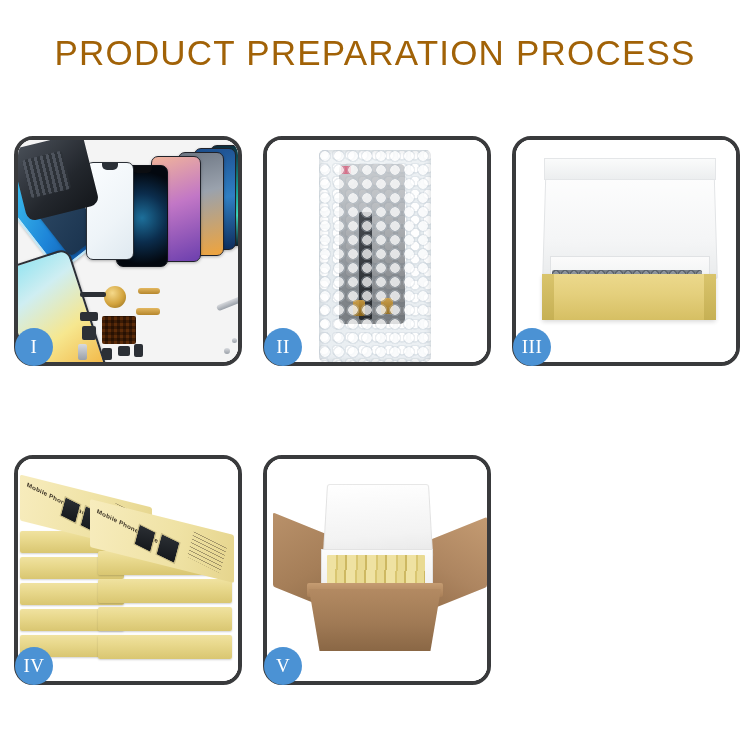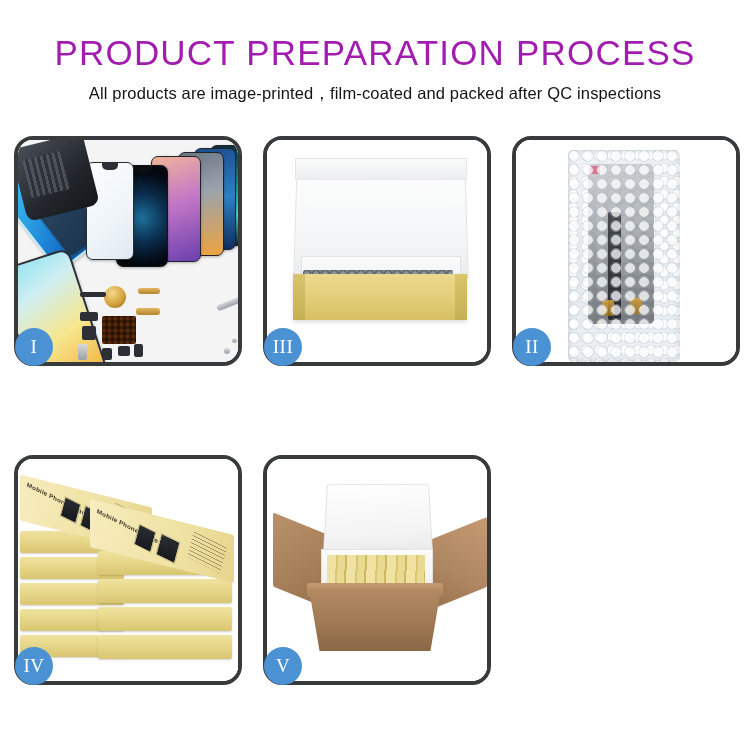--- a/index.html
+++ b/index.html
@@ -28,21 +28,21 @@
     top: 32px;
     left: 0;
     width: 750px;
     text-align: center;
   }
   .title {
     font-family: "Liberation Sans", sans-serif;
     font-size: 35px;
     font-weight: 400;
     letter-spacing: 1.2px;
-    color: #a21caf;
+    color: #a16207;
     line-height: 42px;
     white-space: nowrap;
   }
   .subtitle {
     margin-top: 9px;
     font-family: "Liberation Sans", sans-serif;
     font-size: 16.5px;
     font-weight: 400;
     letter-spacing: 0.15px;
     color: #141414;
@@ -378,21 +378,20 @@
     border-radius:1px;
   }
 </style>
 </head>
 <body>
 
 <div class="page">
 
   <div class="header">
     <div class="title">PRODUCT PREPARATION PROCESS</div>
-    <div class="subtitle">All products are image-printed，film-coated and packed after QC inspections</div>
   </div>
 
   <div class="grid">
 
     <div class="panel">
       <div class="panel-inner">
         <div class="p1-bg"></div>
 
         <div class="phone ph-a"></div>
         <div class="ph-a2"></div>
@@ -420,45 +419,45 @@
         <div class="part silver" style="left:60px;top:204px;width:9px;height:16px;border-radius:2px;"></div>
         <div class="part silver" style="left:206px;top:208px;width:6px;height:6px;border-radius:50%;"></div>
         <div class="part silver" style="left:214px;top:198px;width:5px;height:5px;border-radius:50%;"></div>
         <div class="part silver" style="left:198px;top:160px;width:30px;height:6px;border-radius:3px;transform:rotate(-22deg);"></div>
       </div>
       <div class="badge">I</div>
     </div>
 
     <div class="panel">
       <div class="panel-inner">
-        <div class="p3-bg"></div>
-        <div class="box3-lid"></div>
-        <div class="box3-lidside"></div>
-        <div class="box3-foam"></div>
-        <div class="box3-inner"></div>
-        <div class="box3-body"></div>
-        <div class="box3-edgeL"></div>
-        <div class="box3-edgeR"></div>
-      </div>
-      <div class="badge">III</div>
-    </div>
-
-    <div class="panel">
-      <div class="panel-inner">
         <div class="p2-bg"></div>
         <div class="bubble-bag">
           <div class="lcd"></div>
           <div class="lcd-pink"></div>
           <div class="lcd-flex"></div>
           <div class="lcd-conn" style="left:34px;top:150px;"></div>
           <div class="lcd-conn" style="left:62px;top:148px;"></div>
           <div class="bubble-overlay"></div>
         </div>
       </div>
       <div class="badge">II</div>
+    </div>
+
+    <div class="panel">
+      <div class="panel-inner">
+        <div class="p3-bg"></div>
+        <div class="box3-lid"></div>
+        <div class="box3-lidside"></div>
+        <div class="box3-foam"></div>
+        <div class="box3-inner"></div>
+        <div class="box3-body"></div>
+        <div class="box3-edgeL"></div>
+        <div class="box3-edgeR"></div>
+      </div>
+      <div class="badge">III</div>
     </div>
 
     <div class="panel">
       <div class="panel-inner">
         <div class="p4-bg"></div>
         <div class="stack">
 
           <div class="sbox" style="left:0px;top:54px;width:104px;height:22px;"></div>
           <div class="sbox" style="left:0px;top:80px;width:104px;height:22px;"></div>
           <div class="sbox" style="left:0px;top:106px;width:104px;height:22px;"></div>

